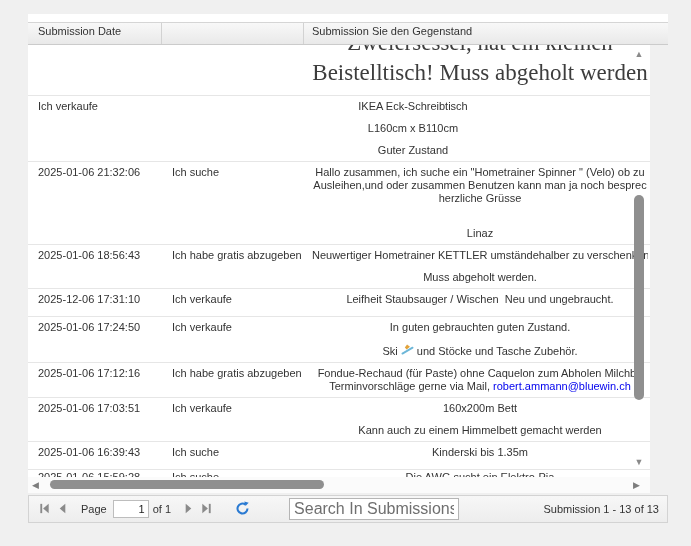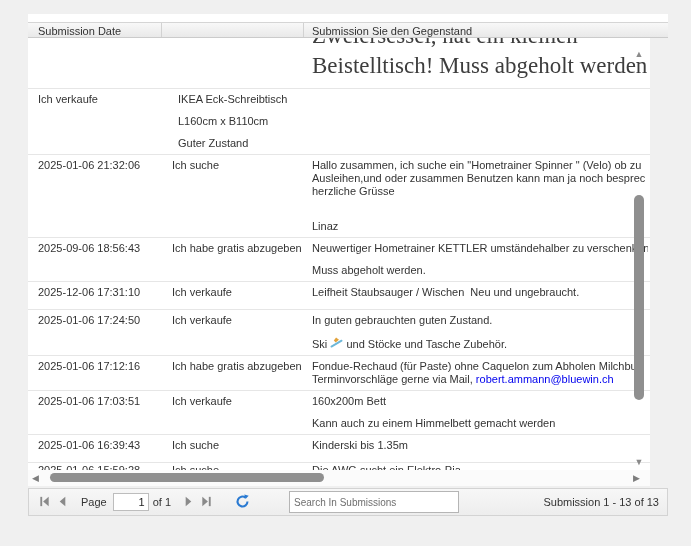--- a/index.html
+++ b/index.html
@@ -1,35 +1,35 @@
 <!DOCTYPE html>
 <html><head>
 <meta charset="utf-8">
 <style>
   html,body{margin:0;padding:0}
   body{width:691px;height:546px;background:#f0f0f0;position:relative;overflow:hidden;
        font-family:"Liberation Sans",sans-serif;}
   .wrap{position:absolute;left:28px;top:14px;width:640px;}
   .topstrip{height:8px;background:#ffffff;}
   
-  .hdr{display:flex;height:16px;background:linear-gradient(#f8f8f8,#e9e9e9);
+  .hdr{display:flex;height:23px;background:linear-gradient(#f8f8f8,#e9e9e9);
        border-top:1px solid #d5d5d5;border-bottom:1px solid #cbcbcb;box-sizing:border-box;}
   .hcell{box-sizing:border-box;border-right:1px solid #d2d2d2;padding:2px 0 0 10px;
          font-size:11px;color:#333;white-space:nowrap;overflow:hidden;}
   .hcell.c1{width:134px;flex:none}
   .hcell.c2{width:142px;flex:none}
   .hcell.c3{flex:1;padding-left:8px;border-right:none}
   
   .bodyc{position:relative;width:622px;height:432px;background:#fff;overflow:hidden;}
   .row{display:flex;border-bottom:1px solid #e6e6e6;box-sizing:border-box;min-height:28px;background:#fff;}
   .cell{box-sizing:border-box;font-size:11px;color:#333;padding:4px 0 4px 10px;overflow:hidden;}
   .cell.c1{width:134px;flex:none;white-space:pre}
   .cell.c2{width:142px;flex:none;white-space:pre}
   .cell.c3{flex:1;min-width:0;padding-left:8px;padding-right:2px;}
-  .para{margin:0 0 9px 0;}
+  .para{margin:0 0 9px 0;text-align:center;}
   .para:last-child{margin-bottom:0;}
   .line{min-height:13px;line-height:13px;white-space:pre;overflow:hidden;}
   .row.big{min-height:0;}
   .row.big .cell{padding-top:0;padding-bottom:7px;}
   .row.big .line{font-family:"Liberation Serif",serif;font-size:23px;line-height:30px;
                  min-height:30px;color:#3d3d3d;}
   .row.big .para .line:first-child{margin-top:-17px;}
   .row.clipped{height:9px;min-height:0;overflow:hidden;border-bottom:none;}
   .row.clipped .cell{padding-top:1px;padding-bottom:0;}
   a.email-link{color:#0000EE;cursor:pointer;}
@@ -49,21 +49,21 @@
   
   .pager{margin-top:2px;height:28px;border:1px solid #d3d3d3;box-sizing:border-box;
          background:linear-gradient(#f7f7f7,#ededed);display:flex;align-items:center;
          font-size:11px;color:#333;padding:0 6px;}
   .pbtn{width:18px;height:18px;display:flex;align-items:center;justify-content:center;cursor:pointer;}
   .plabel{margin:0 6px 0 10px;}
   .pageinput{width:28px;height:14px;font-size:11px;text-align:right;border:1px solid #bdbdbd;
              padding:1px 3px;margin-right:4px;font-family:"Liberation Sans",sans-serif;color:#222;}
   .oflabel{margin-right:8px;}
   .refreshbtn{margin-left:18px;}
-  .search{width:160px;height:16px;border:1px solid #b5b5b5;font-size:10px;padding:2px 4px;
+  .search{width:160px;height:16px;border:1px solid #b5b5b5;font-size:16px;padding:2px 4px;
           margin-left:38px;color:#444;font-family:"Liberation Sans",sans-serif;}
   .search::placeholder{color:#6f6f6f;opacity:1;}
   .status{margin-left:auto;margin-right:2px;}
 </style>
 </head>
 <body>
 
 <div class="wrap">
   <div class="topstrip"></div>
 
@@ -107,21 +107,21 @@
             <div class="line">Ausleihen,und oder zusammen Benutzen kann man ja noch besprec</div>
             <div class="line">herzliche Grüsse</div>
           </div>
           <div class="para">
             <div class="line"></div>
             <div class="line">Linaz</div>
           </div>
         </div>
       </div>
       <div class="row">
-        <div class="cell c1">2025-09-06 18:56:43</div>
+        <div class="cell c1">2025-01-06 18:56:43</div>
         <div class="cell c2">Ich habe gratis abzugeben</div>
         <div class="cell c3">
           <div class="para">
             <div class="line">Neuwertiger Hometrainer KETTLER umständehalber zu verschenken</div>
           </div>
           <div class="para">
             <div class="line">Muss abgeholt werden.</div>
           </div>
         </div>
       </div>

